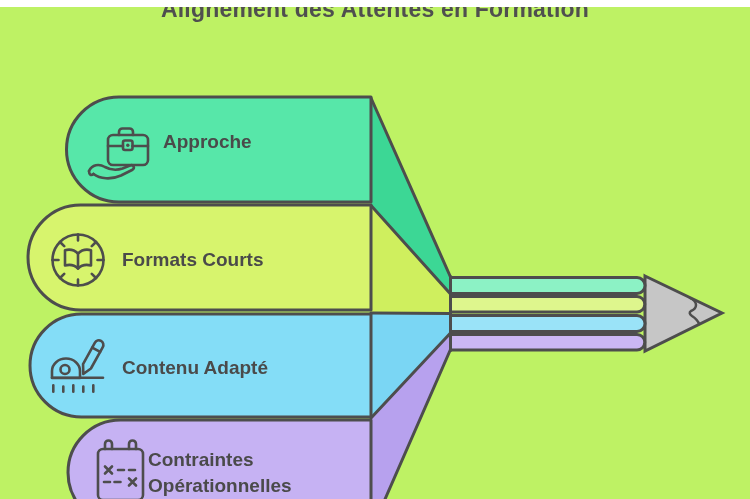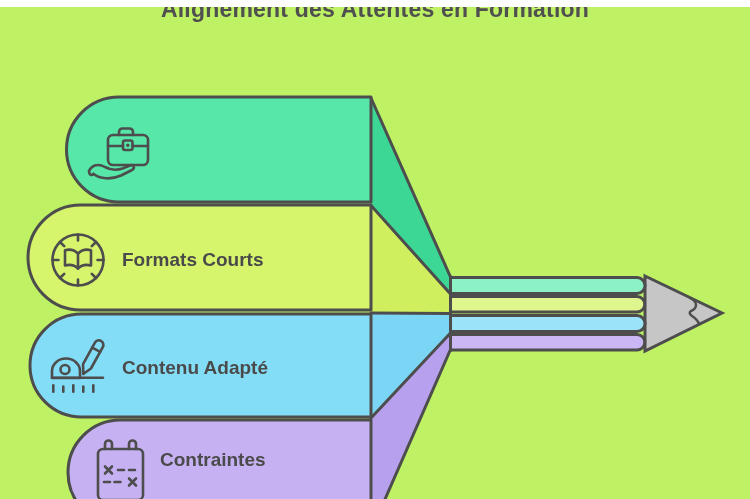--- a/index.html
+++ b/index.html
@@ -23,21 +23,21 @@
   .banner-label{
     position:absolute;
     font-size:19px;line-height:26px;font-weight:700;
     color:#4a4a4a;
     white-space:nowrap;
   }
   .banner-label span{display:block;}
   #label-0{left:163px;top:122px;}
   #label-1{left:122px;top:240px;}
   #label-2{left:122px;top:348px;}
-  #label-3{left:160px;top:440px;}
+  #label-3{left:148px;top:440px;}
 </style>
 </head>
 <body>
 
 <div id="stage">
 
   <svg id="diagram-canvas" width="750" height="499" viewBox="0 0 750 499">
     <g stroke="#4d4d4d" stroke-width="3" fill="none" stroke-linejoin="round" stroke-linecap="round">
 
       <path d="M645,269 L722,306 L645,344 Z" stroke-linejoin="miter" fill="#c6c6c6"></path>
@@ -102,24 +102,26 @@
         <path d="M25,33 H31 M36,33 H42"></path>
         <path d="M11,45 H17 M21.5,45 H27.5"></path>
         <path d="M36,41.5 L43,48.5 M43,41.5 L36,48.5"></path>
       </g>
     </g>
   </svg>
 
   <div class="page-title">Alignement des Attentes en Formation</div>
 
   <div class="banner-label" id="label-0">
+    <span>Approche</span>
   </div>
   <div class="banner-label" id="label-2">
     <span>Contenu Adapté</span>
   </div>
   <div class="banner-label" id="label-1">
     <span>Formats Courts</span>
   </div>
   <div class="banner-label" id="label-3">
     <span>Contraintes</span>
+    <span>Opérationnelles</span>
   </div>
 
 </div>
 
 </body></html>

